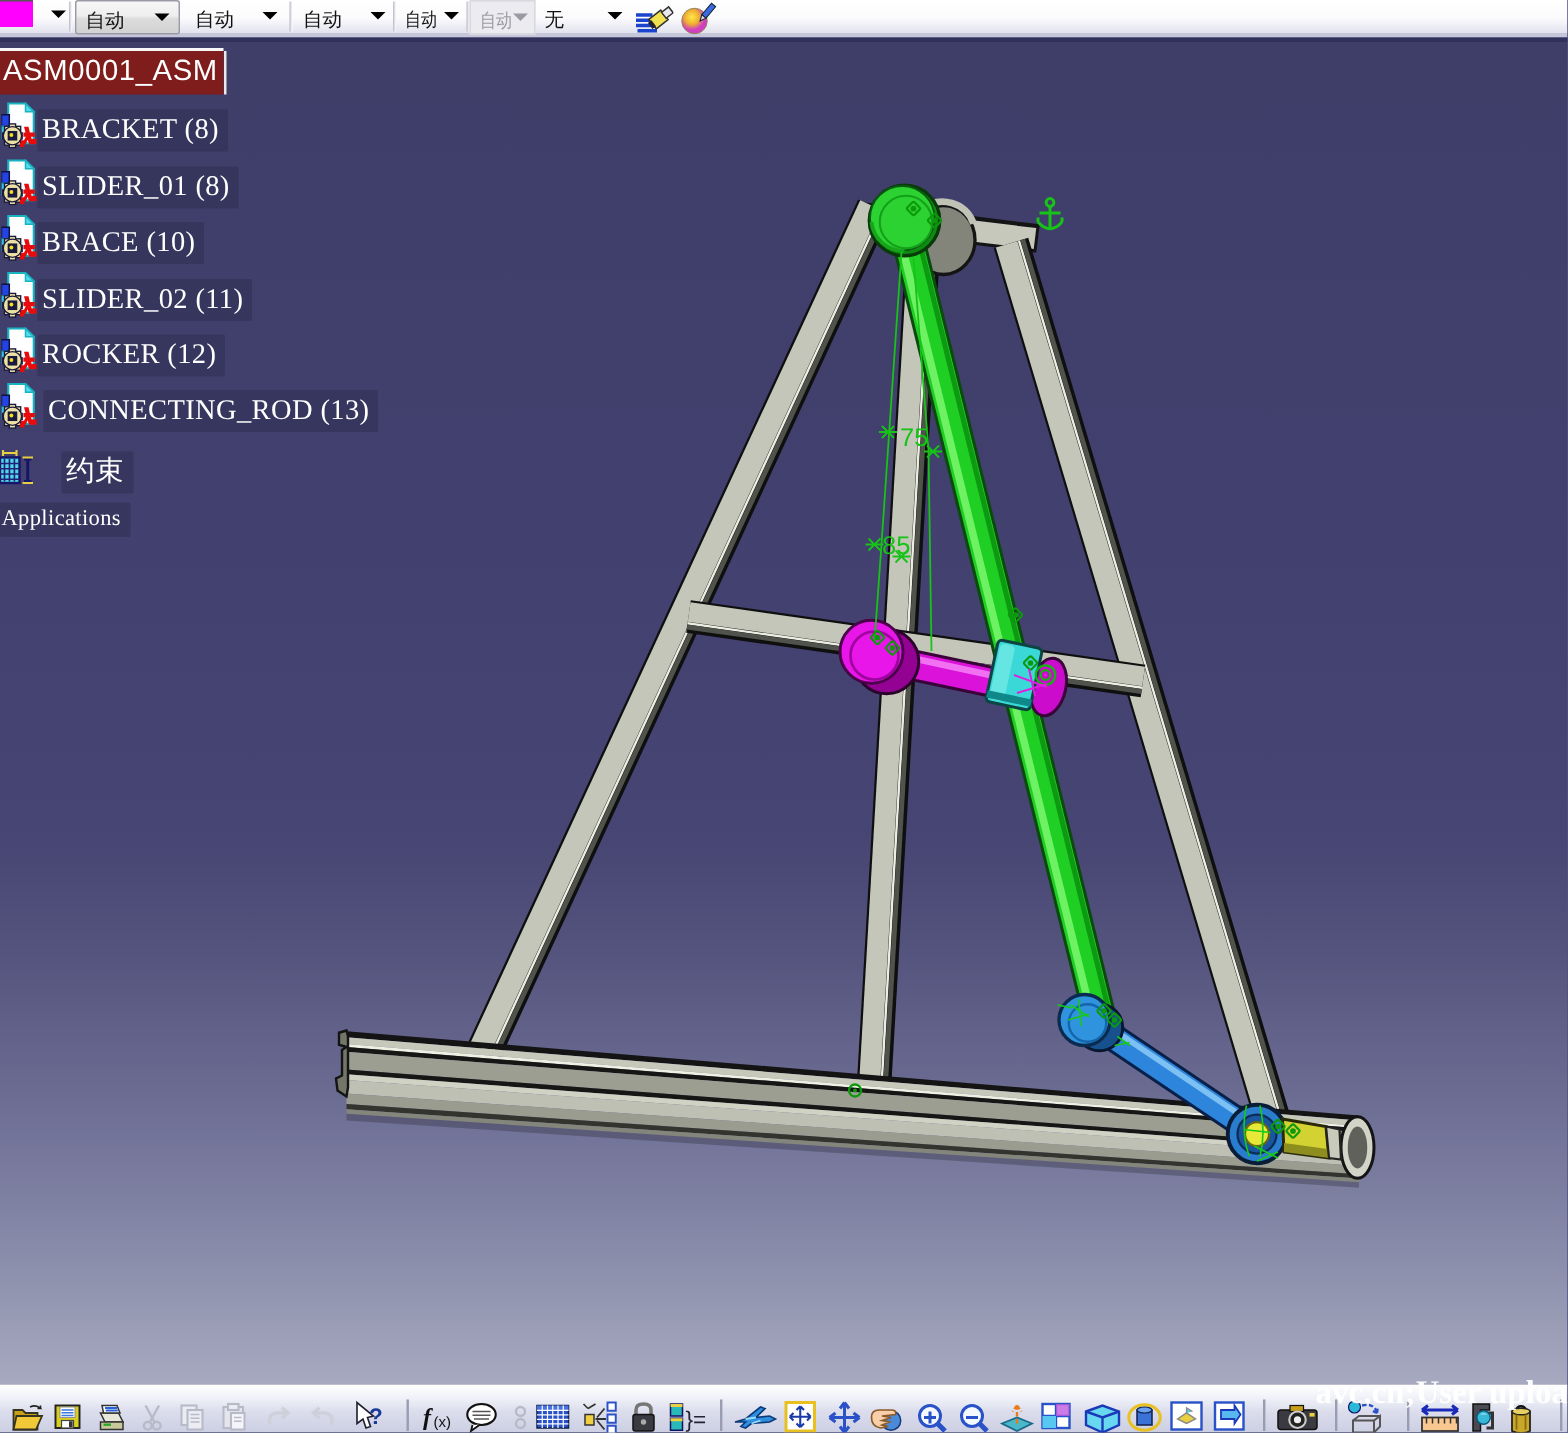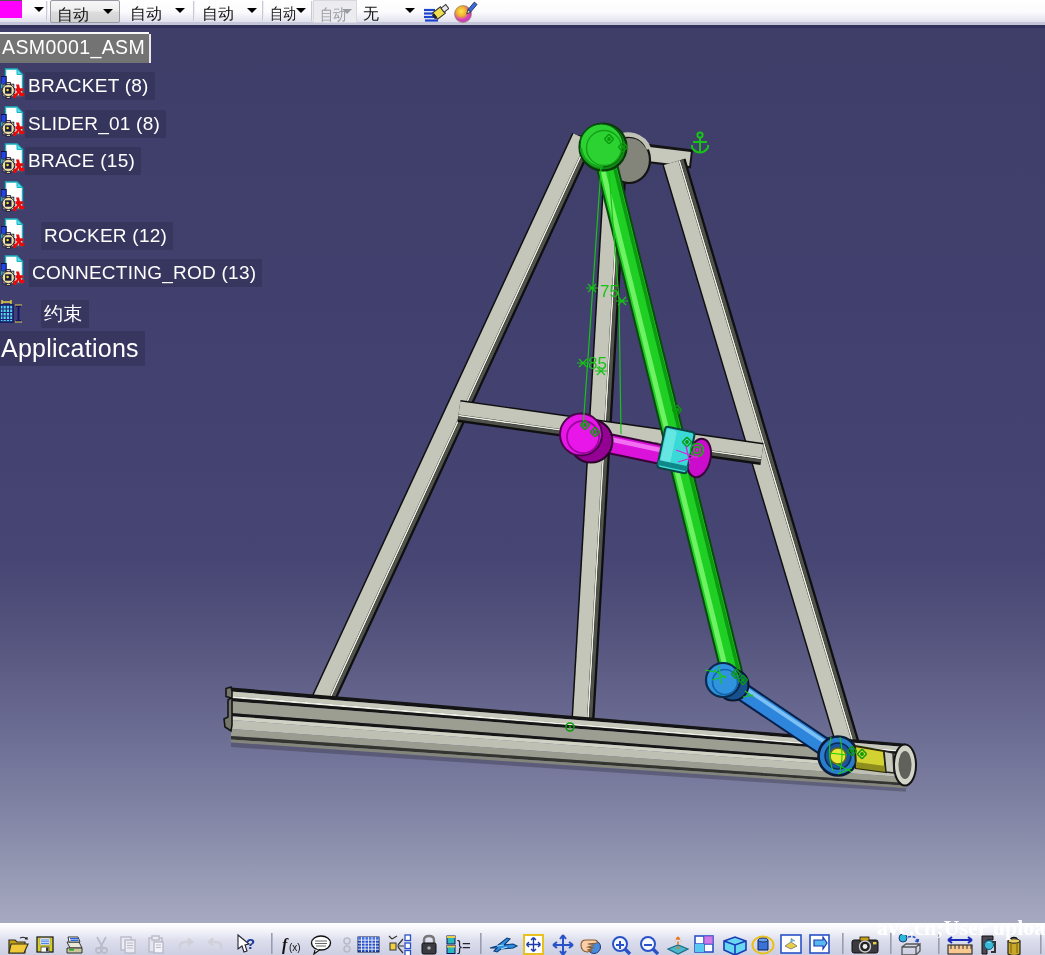--- a/index.html
+++ b/index.html
@@ -6,28 +6,28 @@
   body{width:1045px;height:955px;overflow:hidden;position:relative;
        font-family:"Liberation Sans",sans-serif;background:#50507e;}
   .topbar{position:absolute;left:0;top:0;width:1045px;height:22px;
     background:linear-gradient(180deg,#ffffff 0%,#fbfbfd 55%,#ededf5 80%,#e2e2ee 100%);}
   .topedge1{position:absolute;left:0;top:22px;width:1045px;height:3px;background:#c6c6da;}
   .topedge2{position:absolute;left:0;top:25px;width:1045px;height:3px;background:#31315c;}
   .viewport{position:absolute;left:0;top:28px;width:1045px;height:895px;
     background:linear-gradient(180deg,#3f3e69 0%,#413f6c 25%,#424170 42%,#464573 59%,#55547e 68%,#64648c 75%,#74759a 82%,#8487a6 88.5%,#989bb4 95%,#a6a9c0 100%);}
   .botbar{position:absolute;left:0;top:923px;width:1045px;height:32px;
     background:linear-gradient(180deg,#ffffff 0%,#f2f3f9 25%,#dcdeed 55%,#cccfe2 100%);}
-  .combo{position:absolute;top:0;height:21px;font-size:16px;color:#111;text-decoration:underline;}
+  .combo{position:absolute;top:0;height:21px;font-size:13px;color:#111;text-decoration:underline;}
   .ctext{position:absolute;left:6px;top:4px;white-space:nowrap;}
   .arr{position:absolute;top:8px;width:0;height:0;border-left:5px solid transparent;
        border-right:5px solid transparent;border-top:5px solid #000;}
   .sep{position:absolute;top:1px;width:2px;height:20px;
        background:linear-gradient(90deg,#b8b8c8,#ffffff);}
   .trow{position:absolute;height:28px;color:#fff;font-size:19px;letter-spacing:0.25px;white-space:nowrap;}
-  .tbg{background:rgba(32,32,64,0.30);padding:3px 6px 4px 3px;border-radius:1px;}
+  .tbg{background:rgba(32,32,64,0.30);padding:3px 6px 4px 3px;border-radius:1px;font-family:Liberation Serif, serif;}
   .wm{position:absolute;left:877px;top:915px;width:168px;color:rgba(255,255,255,0.95);
       font-family:"Liberation Serif",serif;font-size:22px;font-weight:bold;white-space:nowrap;z-index:50;overflow:hidden;}
 </style>
 </head>
 <body>
 <div class="viewport"></div>
 <svg id="model" width="1045" height="955" viewBox="0 0 1045 955" style="position:absolute;left:0;top:0;z-index:5">
 <g>
 <line x1="572" y1="144" x2="692" y2="159" stroke="#141414" stroke-width="19"></line>
       <line x1="574" y1="145" x2="690" y2="159" stroke="#c6c8bc" stroke-width="14"></line>
@@ -256,48 +256,48 @@
   <circle cx="6.6" cy="22" r="1.3" fill="#f0e020"></circle>
   <g fill="#e80b0b">
    <path d="M15,16.5 l3,0 l0.9,3.8 l3.3,0 l0,2.9 l-2.5,0 l0.7,2.3 l1.8,0 l0,2.7 l-3.8,0 l-0.9,-3 l-1.4,3 l-3.2,0 l0,-2.7 l2.1,0 l1.2,-2.3 l-1.6,0 l0,-2.9 l1.4,0 z"></path>
    <rect x="20" y="24.6" width="3.4" height="3.4"></rect>
    <rect x="12.2" y="27.3" width="3" height="2.7"></rect>
   </g>
 </g>
 
 </defs>
   </svg>
-<div class="trow" style="left:0;top:36px;z-index:10"><span style="background:#737373;padding:2px 4px 5px 2px;font-size:19.5px;letter-spacing:0.4px;box-shadow:0 -2px 0 #f8f8f8, 2px 0 0 #e8e8e8;">ASM0001_ASM</span></div>
+<div class="trow" style="left:0;top:36px;z-index:10"><span style="background:#7f1d1d;padding:2px 4px 5px 2px;font-size:19.5px;letter-spacing:0.4px;box-shadow:0 -2px 0 #f8f8f8, 2px 0 0 #e8e8e8;">ASM0001_ASM</span></div>
 <div class="trow" style="left:1px;top:68px;z-index:10"><svg width="24" height="31" viewBox="0 0 24 31" style="vertical-align:-7px;margin-right:0">
       <use href="#particon"></use>
     </svg><span class="tbg" style="margin-left:0">BRACKET (8)</span></div>
 <div class="trow" style="left:1px;top:106px;z-index:10"><svg width="24" height="31" viewBox="0 0 24 31" style="vertical-align:-7px;margin-right:0">
       <use href="#particon"></use>
     </svg><span class="tbg" style="margin-left:0">SLIDER_01 (8)</span></div>
 <div class="trow" style="left:1px;top:143px;z-index:10"><svg width="24" height="31" viewBox="0 0 24 31" style="vertical-align:-7px;margin-right:0">
       <use href="#particon"></use>
-    </svg><span class="tbg" style="margin-left:0">BRACE (15)</span></div>
+    </svg><span class="tbg" style="margin-left:0">BRACE (10)</span></div>
 <div class="trow" style="left:1px;top:181px;z-index:10"><svg width="24" height="31" viewBox="0 0 24 31" style="vertical-align:-7px;margin-right:0">
       <use href="#particon"></use>
-    </svg></div>
+    </svg><span class="tbg" style="margin-left:0">SLIDER_02 (11)</span></div>
 <div class="trow" style="left:1px;top:218px;z-index:10"><svg width="24" height="31" viewBox="0 0 24 31" style="vertical-align:-7px;margin-right:0">
       <use href="#particon"></use>
-    </svg><span class="tbg" style="margin-left:16px">ROCKER (12)</span></div>
+    </svg><span class="tbg" style="margin-left:0">ROCKER (12)</span></div>
 <div class="trow" style="left:1px;top:255px;z-index:10"><svg width="24" height="31" viewBox="0 0 24 31" style="vertical-align:-7px;margin-right:0">
       <use href="#particon"></use>
     </svg><span class="tbg" style="margin-left:4px">CONNECTING_ROD (13)</span></div>
 <div class="trow" style="left:0;top:297px;z-index:10">
 <svg width="24" height="30" viewBox="0 0 24 30" style="vertical-align:-7px">
  <path d="M2,7 L2,3 M2,5 L11,5 M11,7 L11,3" stroke="#e8d040" stroke-width="1.4" fill="none"></path>
  <rect x="0" y="8" width="13" height="17" fill="#50d8e8" stroke="#15156a" stroke-width="1.6"></rect>
  <path d="M3,9 v15 M6.3,9 v15 M9.6,9 v15 M0,12 h13 M0,15.5 h13 M0,19 h13 M0,22.5 h13" stroke="#20207a" stroke-width="1.1"></path>
  <path d="M16,9 L21,9 M18.5,9 L18.5,24 M16,24 L21,24" stroke="#15156a" stroke-width="2"></path>
  <path d="M15,8 L22,8 M15,25 L22,25" stroke="#e8d040" stroke-width="1.2"></path>
 </svg><span class="tbg" style="margin-left:17px">约束</span></div>
-<div class="trow" style="left:0;top:334px;z-index:10"><span class="tbg" style="padding-left:1px;font-size:25px">Applications</span></div>
+<div class="trow" style="left:0;top:334px;z-index:10"><span class="tbg" style="padding-left:1px;font-size:15px">Applications</span></div>
 
 <div class="botbar"></div>
 <svg width="1045" height="24" viewBox="0 0 1045 24" style="position:absolute;left:0;top:933px;z-index:20">
 <g transform="translate(8,3)">
       <path d="M1,4 L7,4 L9,6 L17,6 L17,17 L1,17 Z" fill="#c8a018" stroke="#332" stroke-width="1.2"></path>
       <path d="M3,8 L20,8 L16,17 L1,17 Z" fill="#f0c838" stroke="#332" stroke-width="1.2"></path>
       <path d="M12,2 q4,-2 7,1 l-2,0 m2,0 l0,-2" stroke="#222" stroke-width="1.1" fill="none"></path>
     </g>
 <g transform="translate(37,4)">
       <rect x="0" y="0" width="16" height="15" fill="#d8d020" stroke="#222" stroke-width="1.3"></rect>

